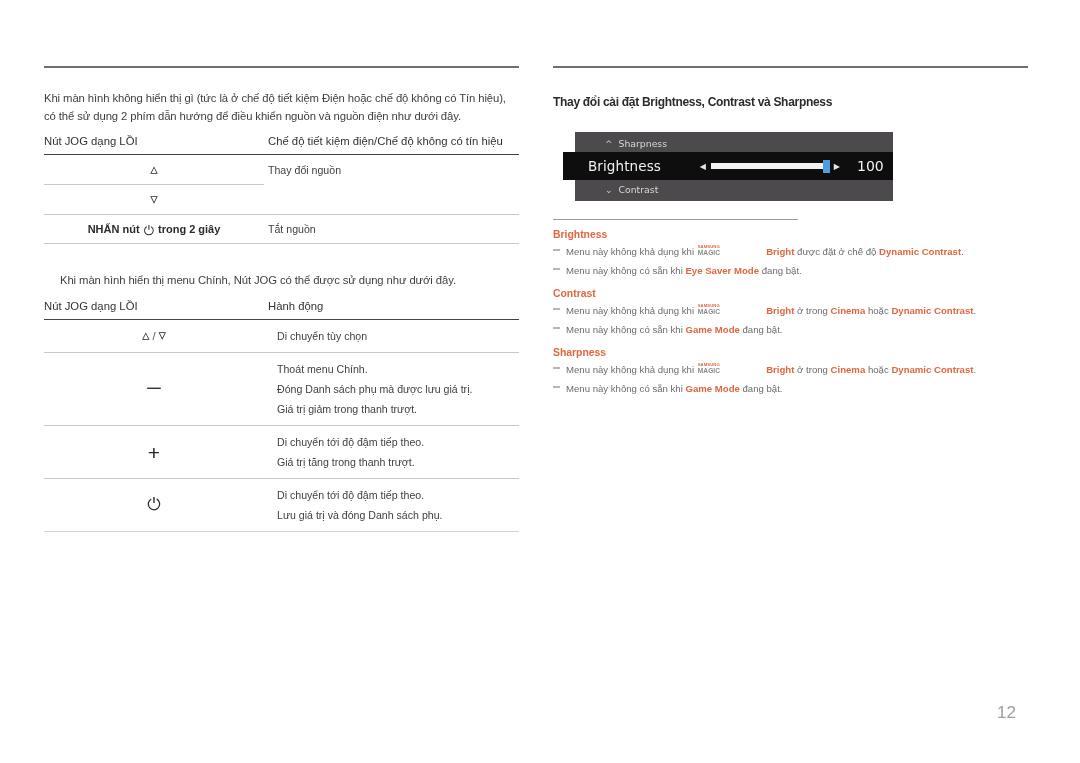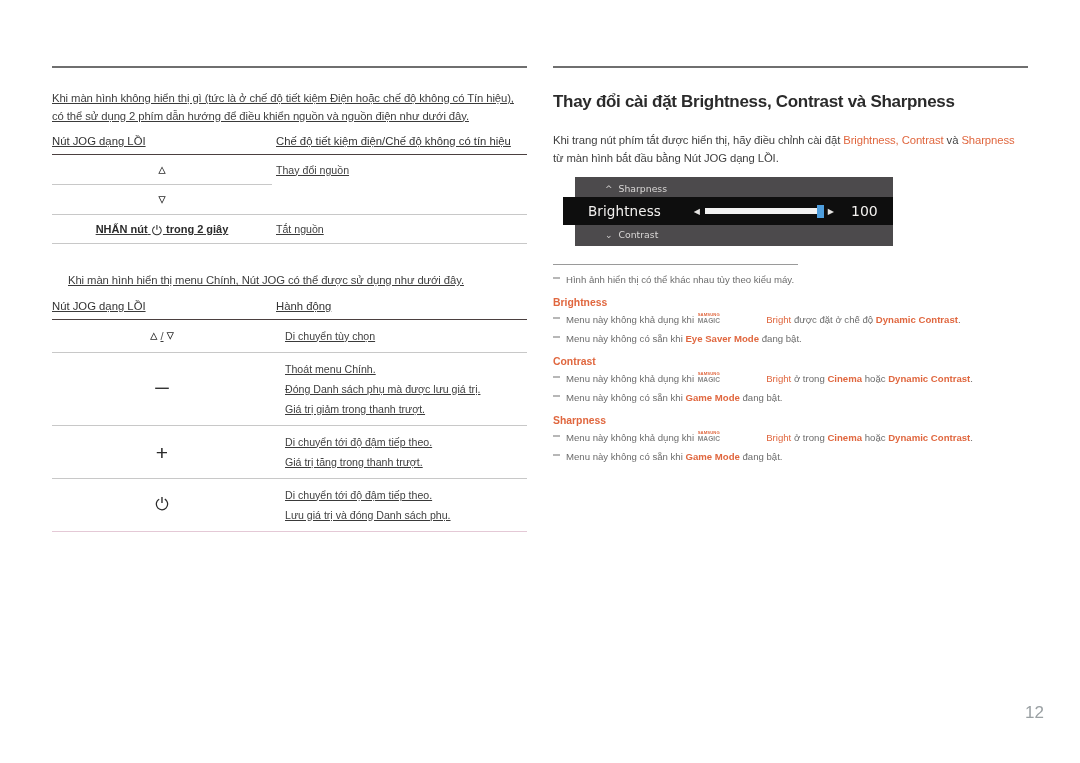--- a/index.html
+++ b/index.html
@@ -17,24 +17,23 @@
   }
 
   .page {
     position: absolute;
     inset: 0;
   }
 
   
   .col-left {
     position: absolute;
-    left: 52px;
+    left: 44px;
     top: 66px;
     width: 475px;
-    text-decoration: underline;
   }
   .col-right {
     position: absolute;
     left: 553px;
     top: 66px;
     width: 475px;
   }
 
   .top-rule {
     height: 2px;
@@ -47,21 +46,21 @@
   .para {
     font-size: 11.3px;
     line-height: 17.5px;
     color: #3f3f3f;
     margin: 0 0 10px 0;
     letter-spacing: -0.1px;
   }
 
   
   .section-title {
-    font-size: 17px;
+    font-size: 12px;
     font-weight: 600;
     color: #2b2b2b;
     margin: 0 0 18px 0;
     letter-spacing: -0.3px;
     line-height: 24px;
   }
 
   .kw { color: #e0673f; }
 
   
@@ -200,21 +199,21 @@
     position: absolute;
     right: -1px;
     top: -3px;
     width: 7px;
     height: 13px;
     background: #4e9ede;
   }
   .osd-value {
     font-size: 14px;
     margin-left: 9px;
-    margin-right: 12px;
+    margin-right: 6px;
     font-family: "DejaVu Sans", sans-serif;
     color: #f4f2f0;
     min-width: 30px;
   }
 
   
   .notes-rule {
     width: 245px;
     height: 1.4px;
     background: #9a9a9a;
@@ -266,28 +265,28 @@
   .smagic .s2 {
     display: block;
     font-size: 6.6px;
     letter-spacing: 0.1px;
     color: #8a8a8a;
     font-weight: 700;
     line-height: 6.6px;
   }
   .bright-word {
     color: #e0673f;
-    font-weight: 400;
+    font-weight: 700;
     padding-left: 46px;
   }
 
   
   .page-number {
     position: absolute;
-    right: 36px;
+    right: 64px;
     bottom: 40px;
     font-size: 17px;
     color: #9aa0a3;
     font-weight: 400;
   }
 </style>
 </head>
 <body>
 
 <div class="page">
@@ -394,23 +393,20 @@
       </tbody>
     </table>
   </div>
 
   <div class="col-right">
 
     <div class="top-rule"></div>
 
     <h1 class="section-title">Thay đổi cài đặt Brightness, Contrast và Sharpness</h1>
 
-    <p class="para">
-      <span>Khi trang nút phím tắt được hiển thị, hãy điều chỉnh cài đặt </span><span class="kw">Brightness, Contrast</span><span> và </span><span class="kw">Sharpness</span><span> từ màn hình bắt đầu bằng Nút JOG dạng LỒI.</span>
-    </p>
 
     <div class="osd">
       <div class="osd-panel"></div>
 
       <div class="osd-row top">
         <span class="cv">^</span>
         <span>Sharpness</span>
       </div>
 
       <div class="osd-active">
@@ -426,21 +422,20 @@
       </div>
 
       <div class="osd-row bot">
         <span class="cv">⌄</span>
         <span>Contrast</span>
       </div>
     </div>
 
     <div class="notes-rule"></div>
 
-    <div class="note">Hình ảnh hiển thị có thể khác nhau tùy theo kiểu máy.</div>
 
     <div class="note-head">Brightness</div>
 
     <div class="note">
       <span>Menu này không khả dụng khi </span><span class="smagic"><span class="s1">SAMSUNG</span><span class="s2">MAGIC</span></span><span class="bright-word">Bright</span><span> được đặt ở chế độ </span><span class="n-em">Dynamic Contrast</span><span>.</span>
     </div>
 
 
     <div class="note">
       <span>Menu này không có sẵn khi </span><span class="n-em">Eye Saver Mode</span><span> đang bật.</span>

